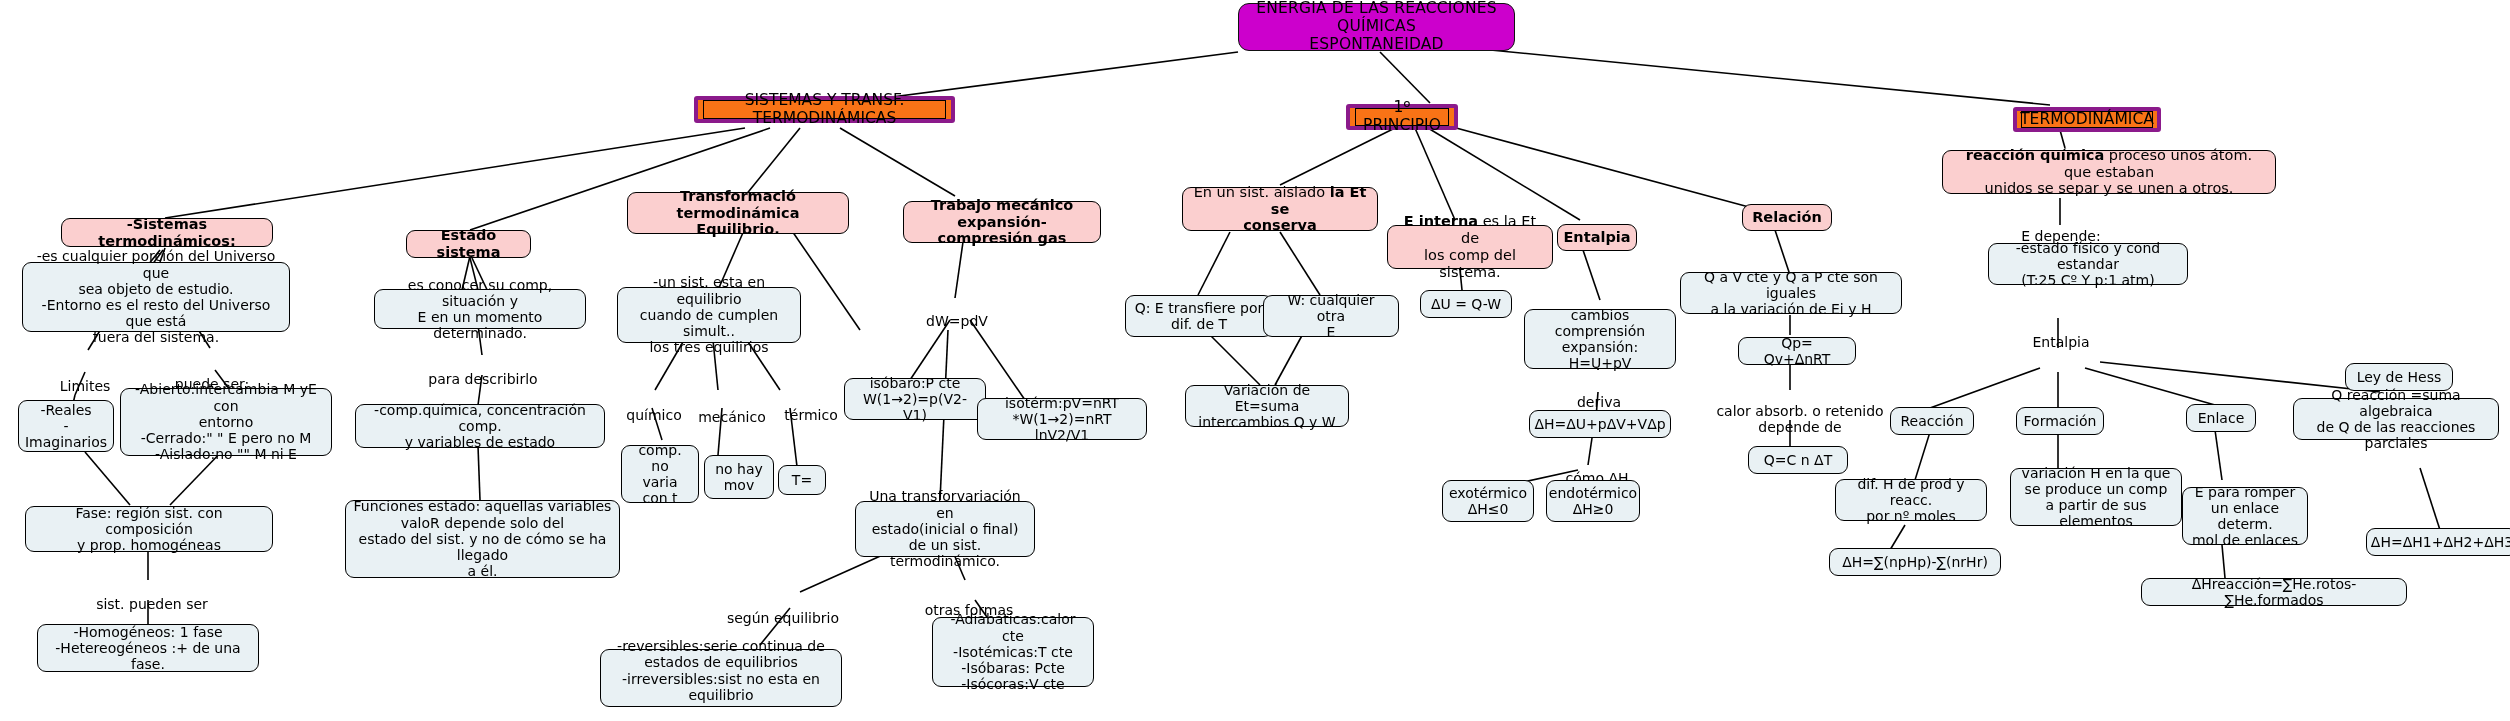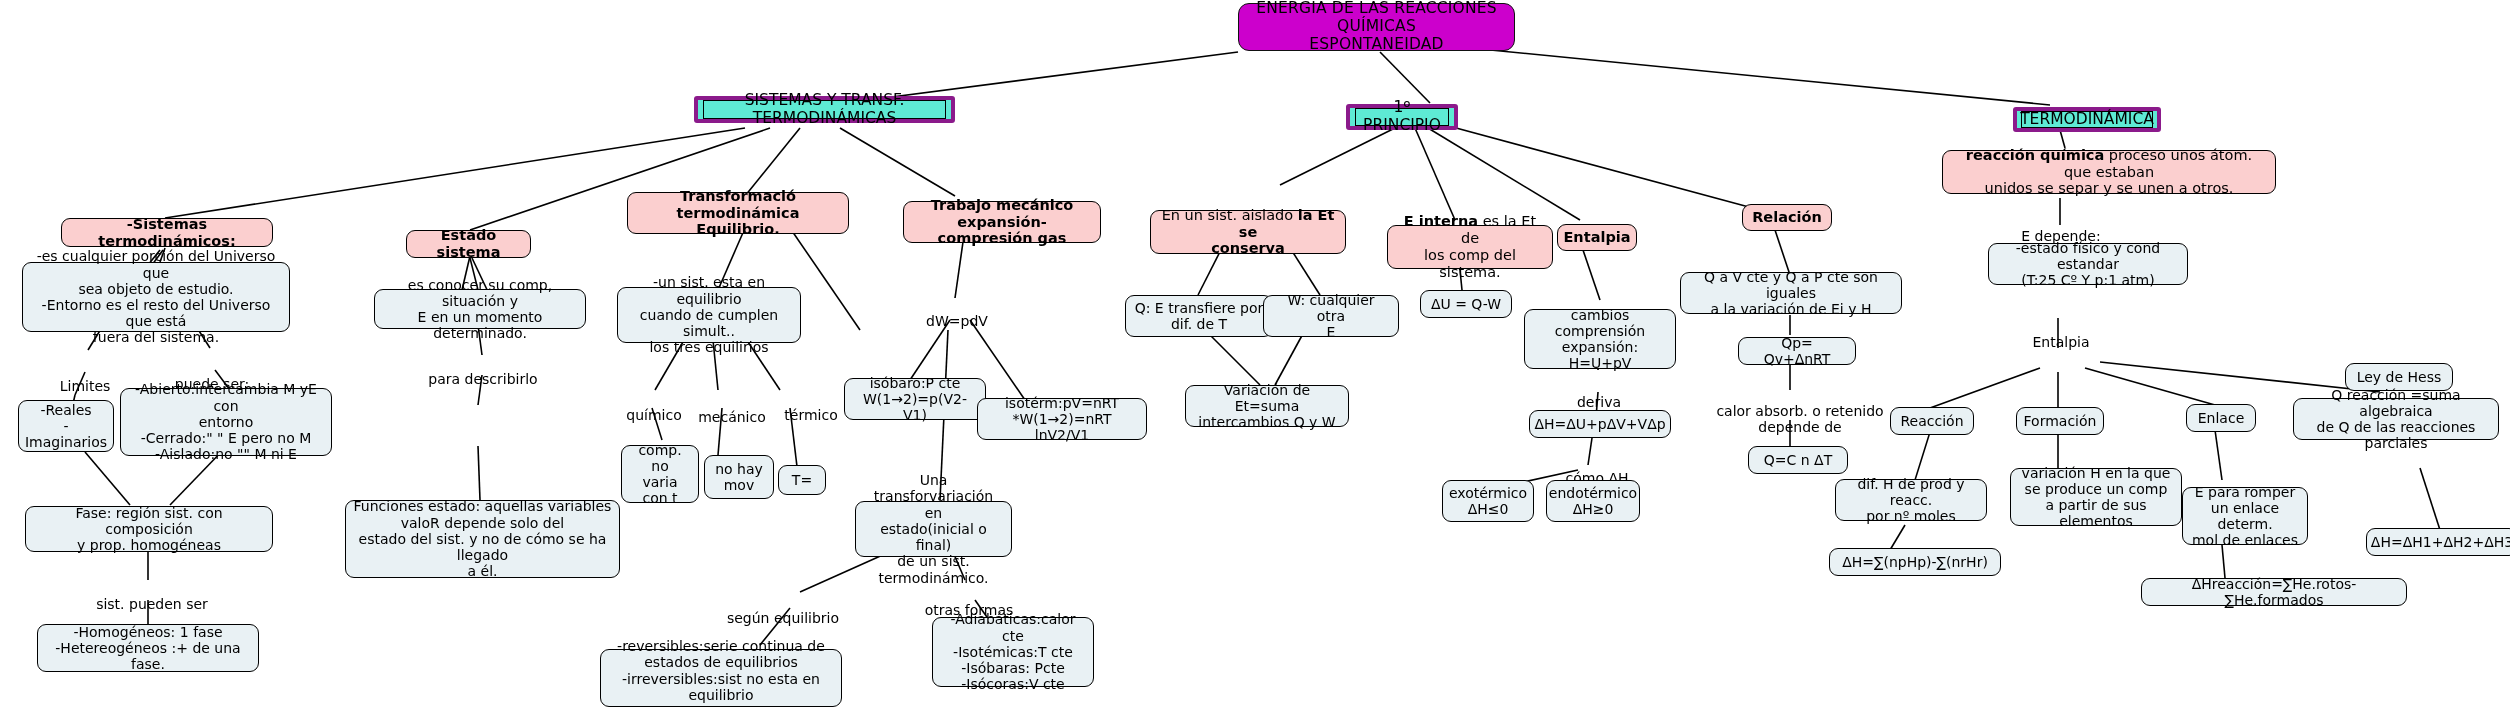--- a/index.html
+++ b/index.html
@@ -43,21 +43,21 @@
   .n-root {
     background: #cc00cc;
     border: 1.6px solid #111;
     border-radius: 11px;
     color: #000000;
     font-size: 15.5px;
     letter-spacing: .2px;
   }
   
   .n-l2 {
-    background: #5eead4;
+    background: #f97316;
     border: 4px solid #8b1a8b;
     border-radius: 3px;
     color: #000000;
     font-size: 15.5px;
     padding: 1px 5px;
   }
   .n-l2 .inner {
     border: 1px solid #000;
     width: 100%;
     height: 100%;
@@ -274,20 +274,24 @@
 
   <div class="node n-blue" style="left:374px; top:289px; width:212px; height:40px;">
     <span>es conocer su comp, situación y
 E en un momento determinado.</span>
   </div>
 
   <div class="linklabel" style="left:410px; top:355px; width:146px;">
     <span>para describirlo</span>
   </div>
 
+  <div class="node n-blue" style="left:355px; top:404px; width:250px; height:44px;">
+    <span>-comp.química, concentración comp.
+y variables de estado</span>
+  </div>
 
   <div class="node n-blue" style="left:345px; top:500px; width:275px; height:78px;">
     <span>Funciones estado: aquellas variables
 valoR depende solo del
 estado del sist. y no de cómo se ha llegado
 a él.</span>
   </div>
 
   <div class="node n-pink bold" style="left:627px; top:192px; width:222px; height:42px;">
     <span>Transformació termodinámica
@@ -339,21 +343,21 @@
   <div class="node n-blue" style="left:844px; top:378px; width:142px; height:42px;">
     <span>isóbaro:P cte
 W(1→2)=p(V2-V1)</span>
   </div>
 
   <div class="node n-blue" style="left:977px; top:398px; width:170px; height:42px;">
     <span>isotérm:pV=nRT
 *W(1→2)=nRT lnV2/V1</span>
   </div>
 
-  <div class="node n-blue" style="left:855px; top:501px; width:157px; height:56px;">
+  <div class="node n-blue" style="left:855px; top:501px; width:180px; height:56px;">
     <span>Una transforvariación en
 estado(inicial o final)
 de un sist. termodinámico.</span>
   </div>
 
   <div class="linklabel" style="left:712px; top:594px; width:142px;">
     <span>según equilibrio</span>
   </div>
 
   <div class="linklabel" style="left:909px; top:586px; width:120px;">
@@ -366,21 +370,21 @@
 -irreversibles:sist no esta en equilibrio</span>
   </div>
 
   <div class="node n-blue" style="left:932px; top:617px; width:162px; height:70px;">
     <span>-Adiabáticas:calor cte
 -Isotémicas:T cte
 -Isóbaras: Pcte
 -Isócoras:V cte</span>
   </div>
 
-  <div class="node n-pink" style="left:1150px; top:187px; width:196px; height:44px;margin-top:23px;">
+  <div class="node n-pink" style="left:1182px; top:187px; width:196px; height:44px;">
     <span><span>En un sist. aislado </span><b>la Et se
 conserva</b></span>
   </div>
 
   <div class="node n-blue" style="left:1125px; top:295px; width:148px; height:42px;">
     <span>Q: E transfiere por
 dif. de T</span>
   </div>
 
   <div class="node n-blue" style="left:1263px; top:295px; width:136px; height:42px;">

